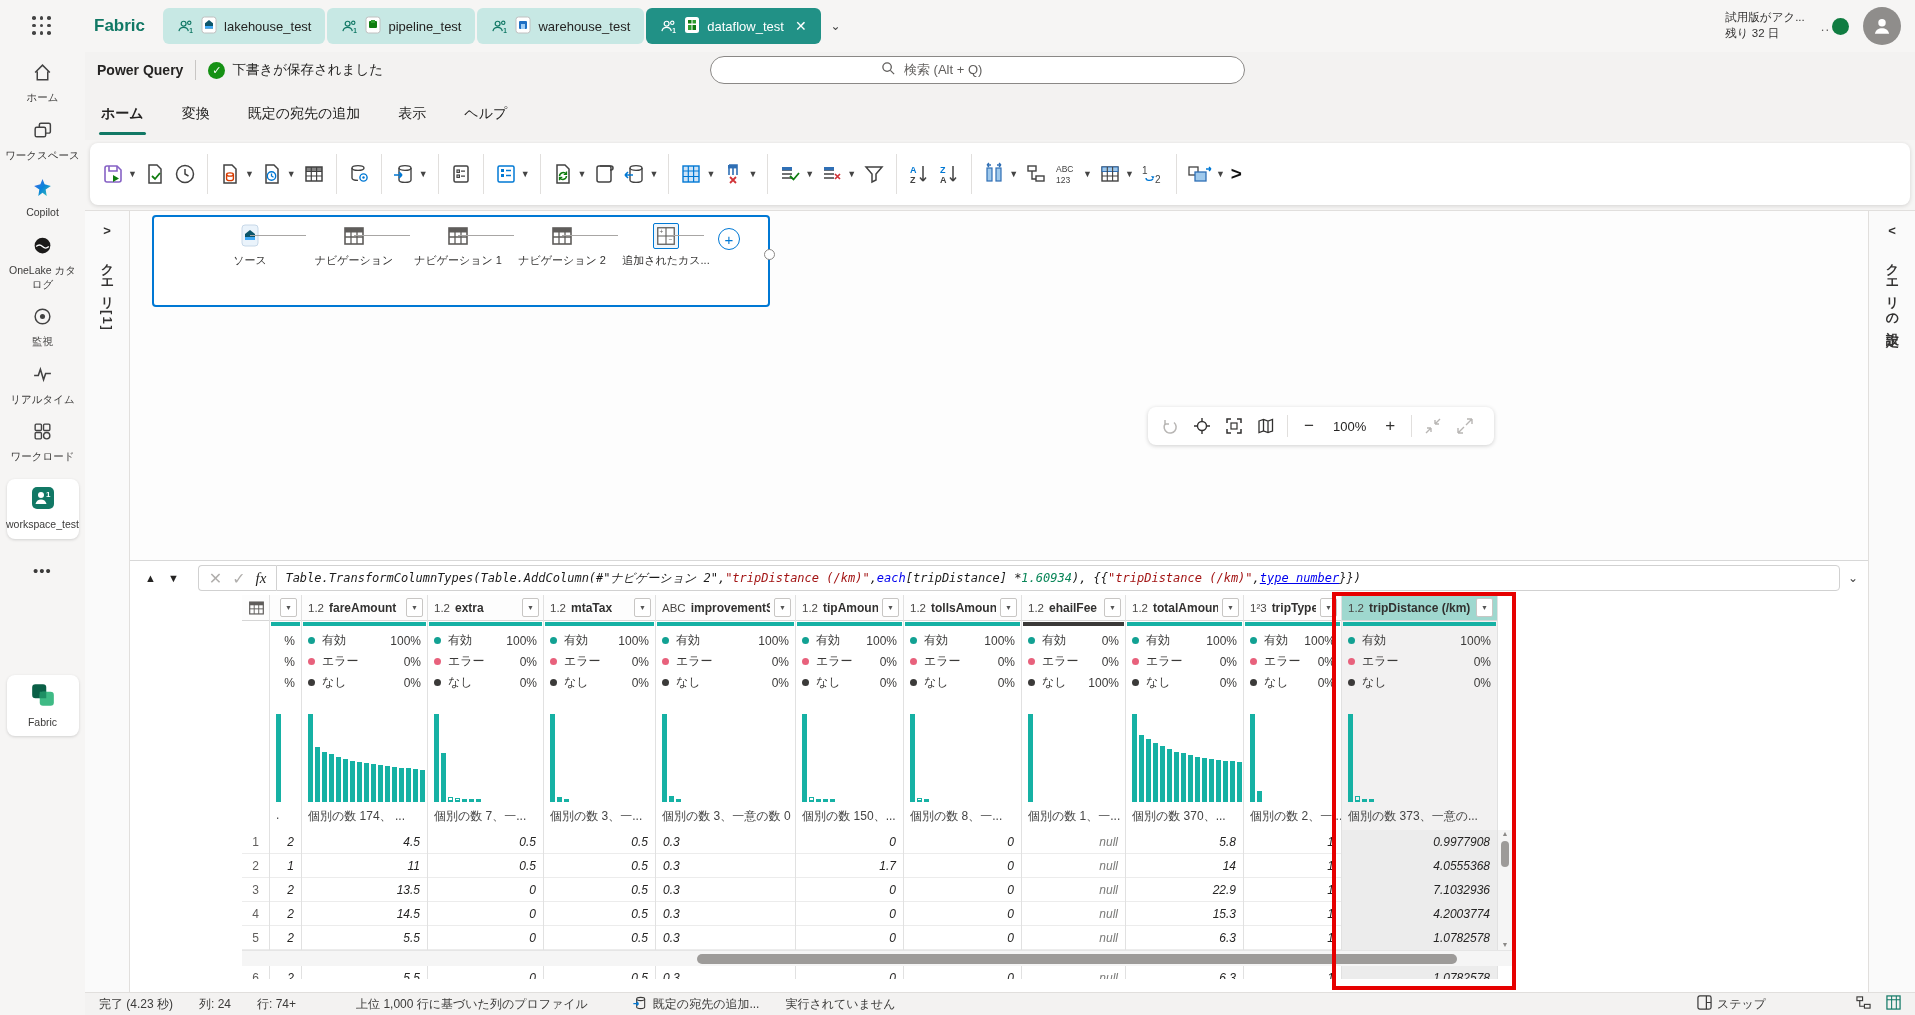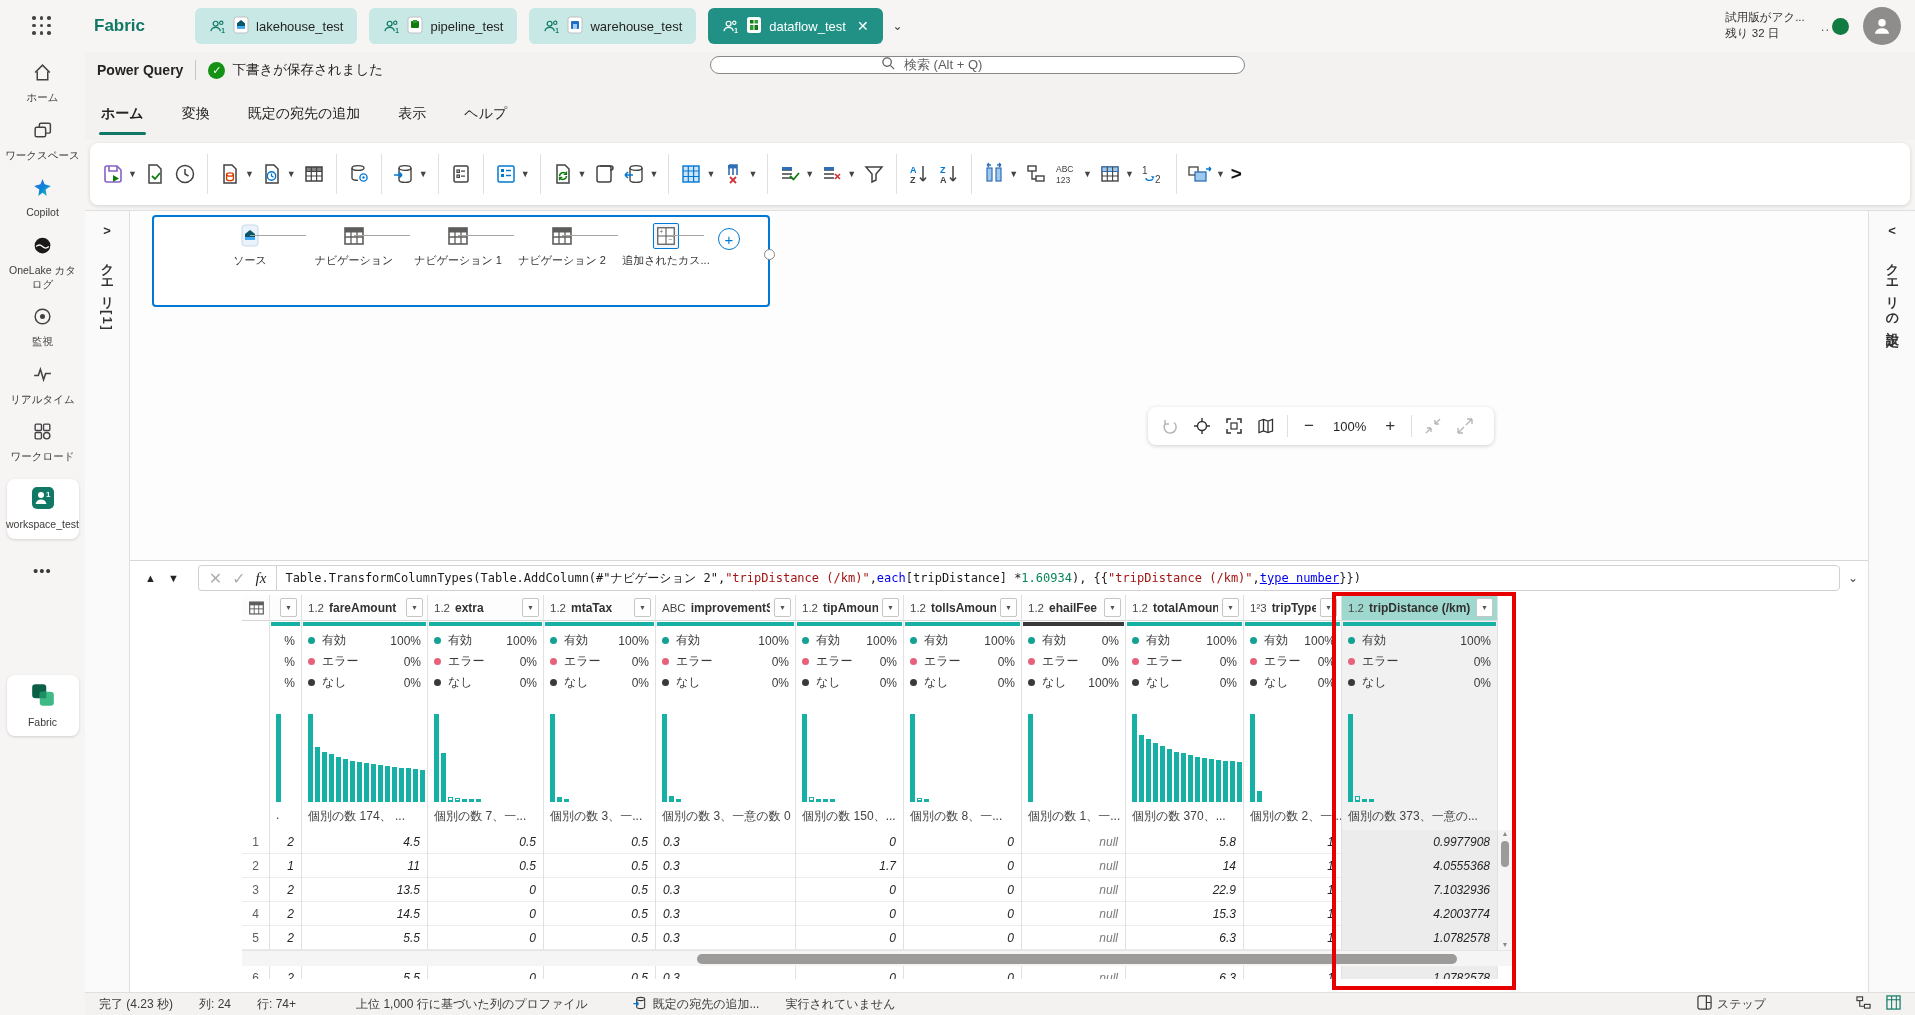--- a/index.html
+++ b/index.html
@@ -4,21 +4,21 @@
 <style>
   * { box-sizing: border-box; margin: 0; padding: 0; }
   body { font-family: "Liberation Sans", sans-serif; background:#e8e8e8; }
   .stage { position:relative; width:1915px; height:1015px; background:#f6f5f4; overflow:hidden; font-family:"Liberation Sans",sans-serif; }
 
   
   .topbar { position:absolute; left:0; top:0; width:1915px; height:52px; display:flex; align-items:center; background:#f6f5f4; }
   .waffle { width:20px; height:20px; margin-left:32px; display:grid; grid-template-columns:repeat(3,1fr); gap:3px; cursor:pointer; }
   .waffle i { width:3.5px; height:3.5px; background:#444; border-radius:50%; }
   .brand { font-size:17px; font-weight:700; color:#117865; margin-left:42px; margin-right:18px; }
-  .tabs { display:flex; gap:12px;margin-left:32px; }
+  .tabs { display:flex; gap:2px; }
   .tab { height:36px; border-radius:6px; background:#c7e8e4; display:flex; align-items:center; gap:7px; padding:0 14px; font-size:13px; color:#252423; cursor:pointer; }
   .tab.active { background:#219186; color:#fff; }
   .tab .ws-glyph svg { display:block; }
   .tab .close { font-size:14px; margin-left:4px; color:#fff; }
   .tab-chevron { margin-left:10px; font-size:12px; color:#444; cursor:pointer; }
   .top-search { margin-left:30px; width:348px; height:34px; background:#fff; border:1px solid #c8c6c4; border-radius:4px; display:flex; align-items:center; padding:0 10px; gap:8px; color:#605e5c; font-size:13.5px; }
   .trial { margin-left:auto; font-size:11.5px; color:#323130; line-height:1.35; text-align:left; }
   .presence { display:flex; align-items:center; margin-left:16px; gap:2px; }
   .presence .dots { color:#605e5c; font-size:13px; letter-spacing:1px; }
   .presence .pdot { width:17px; height:17px; border-radius:50%; background:#0f7b3f; background:#107c41; }
@@ -30,21 +30,21 @@
   .navitem .nlabel { font-size:10.5px; text-align:center; line-height:1.3; margin-top:4px; word-break:break-all; width:76px; }
   .navcard { background:#fff; border-radius:8px; box-shadow:0 1px 3px rgba(0,0,0,.15); padding:7px 2px; width:72px; }
   .more-dots { color:#3b3a39; font-size:15px; letter-spacing:1px; cursor:pointer; }
 
   
   .pqheader { position:absolute; left:85px; top:52px; width:1830px; height:36px; background:#f3f2f1; display:flex; align-items:center; }
   .pqtitle { font-size:14px; font-weight:700; color:#252423; margin-left:12px; }
   .pqdiv { width:1px; height:20px; background:#c8c6c4; margin:0 12px; }
   .savedot { width:17px; height:17px; border-radius:50%; background:#159114; color:#fff; font-size:11px; display:flex; align-items:center; justify-content:center; }
   .savetext { font-size:13.5px; color:#252423; margin-left:7px; }
-  .pqsearch { position:absolute; left:625px; top:4px; width:535px; height:18px; background:#fff; border:1px solid #8a8886; border-radius:14px; display:flex; align-items:center; justify-content:flex-start; padding-left:170px; gap:8px; color:#605e5c; font-size:13px; }
+  .pqsearch { position:absolute; left:625px; top:4px; width:535px; height:28px; background:#fff; border:1px solid #8a8886; border-radius:14px; display:flex; align-items:center; justify-content:flex-start; padding-left:170px; gap:8px; color:#605e5c; font-size:13px; }
 
   
   .menurow { position:absolute; left:85px; top:88px; width:1830px; height:52px; background:#f3f2f1; display:flex; align-items:center; gap:34px; padding-left:14px; }
   .menuitem { font-size:14px; color:#252423; position:relative; padding:6px 2px; cursor:pointer; }
   .menuitem.active { font-weight:700; }
   .menuitem.active::after { content:""; position:absolute; left:0; right:0; bottom:-6px; height:3px; border-radius:2px; background:#117865; }
 
   
   .ribbon { position:absolute; left:90px; top:143px; width:1820px; height:62px; background:#fff; border-radius:8px; box-shadow:0 1px 4px rgba(0,0,0,.14); display:flex; align-items:center; padding:0 8px; overflow:hidden; }
   .ritem { display:flex; align-items:center; padding:4px 3px; border-radius:4px; cursor:pointer; }
@@ -83,21 +83,21 @@
   .zdiv { width:1px; height:22px; background:#e1dfdd; margin:0 3px; }
   .zlevel { font-size:13px; color:#252423; padding:0 6px; }
 
   
   .preview { position:absolute; left:130px; top:560px; width:1738px; height:432px; background:#fff; border-top:1px solid #d8d8d8; }
   .fxrow { position:absolute; left:0; top:0; width:100%; height:34px; display:flex; align-items:center; padding-left:10px; }
   .fxnav { display:flex; gap:2px; margin-right:14px; }
   .fxnav span { font-size:11px; color:#252423; cursor:pointer; padding:2px 5px; }
   .fxgroup { display:flex; align-items:center; gap:10px; border:1px solid #d1d1d1; border-right:none; border-radius:4px 0 0 4px; height:26px; padding:0 10px; color:#b0aeac; }
   .fxgroup .fx { font-style:italic; font-family:"Liberation Serif",serif; font-size:15px; color:#252423; }
-  .fxinput { height:26px; border:1px solid #d1d1d1; border-radius:0 4px 4px 0; flex:1; margin-right:8px; display:flex; align-items:center; padding:0 8px; font-family:"DejaVu Sans Mono",monospace; font-size:12px; white-space:nowrap; overflow:hidden; background:#fff; }
+  .fxinput { height:26px; border:1px solid #d1d1d1; border-radius:0 4px 4px 0; flex:1; margin-right:8px; display:flex; align-items:center; padding:0 8px; font-family:"DejaVu Sans Mono",monospace; font-size:12px; white-space:nowrap; overflow:hidden; background:#fff;font-style:italic; }
   .fxinput .s { color:#a31515; } .fxinput .b { color:#0000ee; } .fxinput .n { color:#098658; } .fxinput .k { color:#1b1b1b; } .fxinput .u { text-decoration:underline; }
   .fxexpand { margin-right:10px; font-size:12px; color:#444; cursor:pointer; }
 
   
   .grid { position:absolute; left:112px; top:34px; display:flex; background:#fff; }
   .gcol { display:flex; flex-direction:column; border-right:1px solid #e1e1e1; flex:0 0 auto; }
   .gcol.sel .ghead { background:#9fd8cf; }
   .gcol.sel .gcell { background:#ececec;padding-left:9px; }
   .gcol.sel .gprof { background:#f2f1f1; }
   .ghead { height:26px; display:flex; align-items:center; padding:0 4px 0 6px; border-bottom:1px solid #d6d6d6; background:#fdfdfd; overflow:hidden; }

